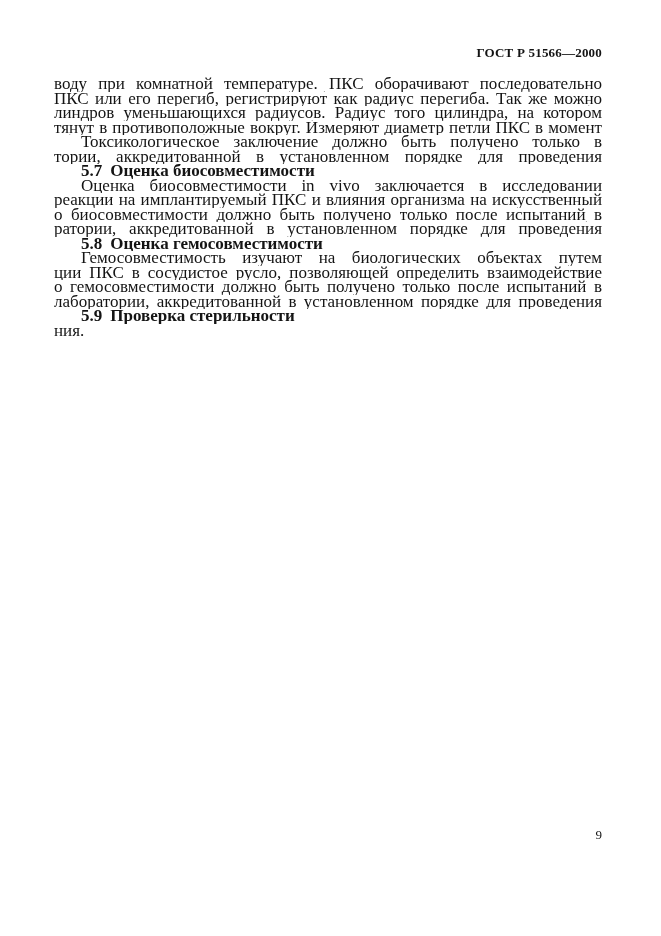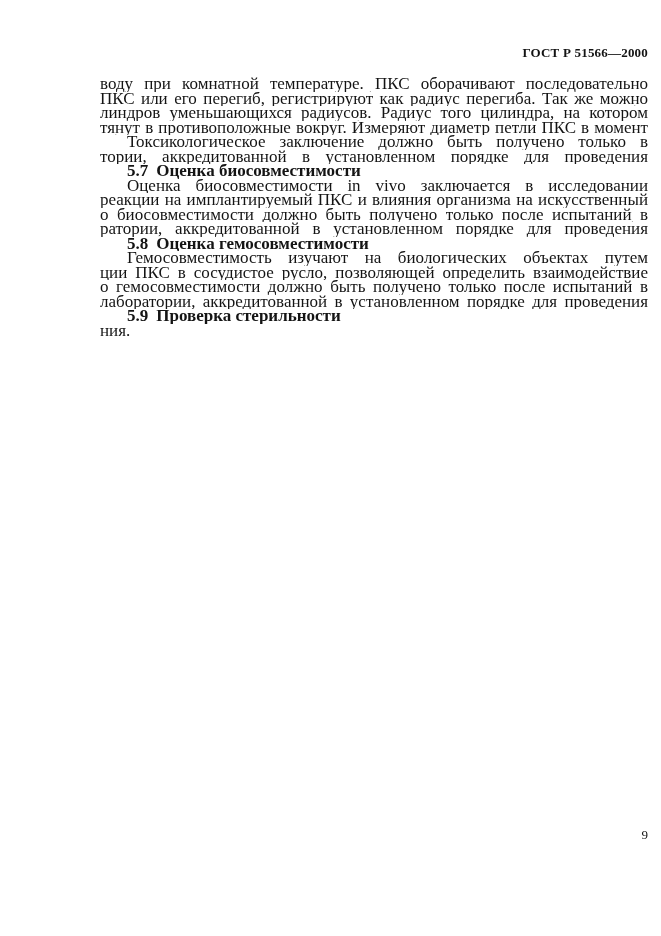--- a/index.html
+++ b/index.html
@@ -9,21 +9,20 @@
     background: #ffffff;
     position: relative;
     font-family: "Liberation Serif", "DejaVu Serif", serif;
     color: #141414;
     overflow: hidden;
   }
   .page {
     position: absolute;
     inset: 0;
     background: #ffffff;
-    margin-left: 46px;
   }
   .page-header {
     position: absolute;
     top: 46px;
     left: 54px;
     width: 548px;
     text-align: right;
     font-weight: bold;
     font-size: 13px;
     letter-spacing: 0.2px;

